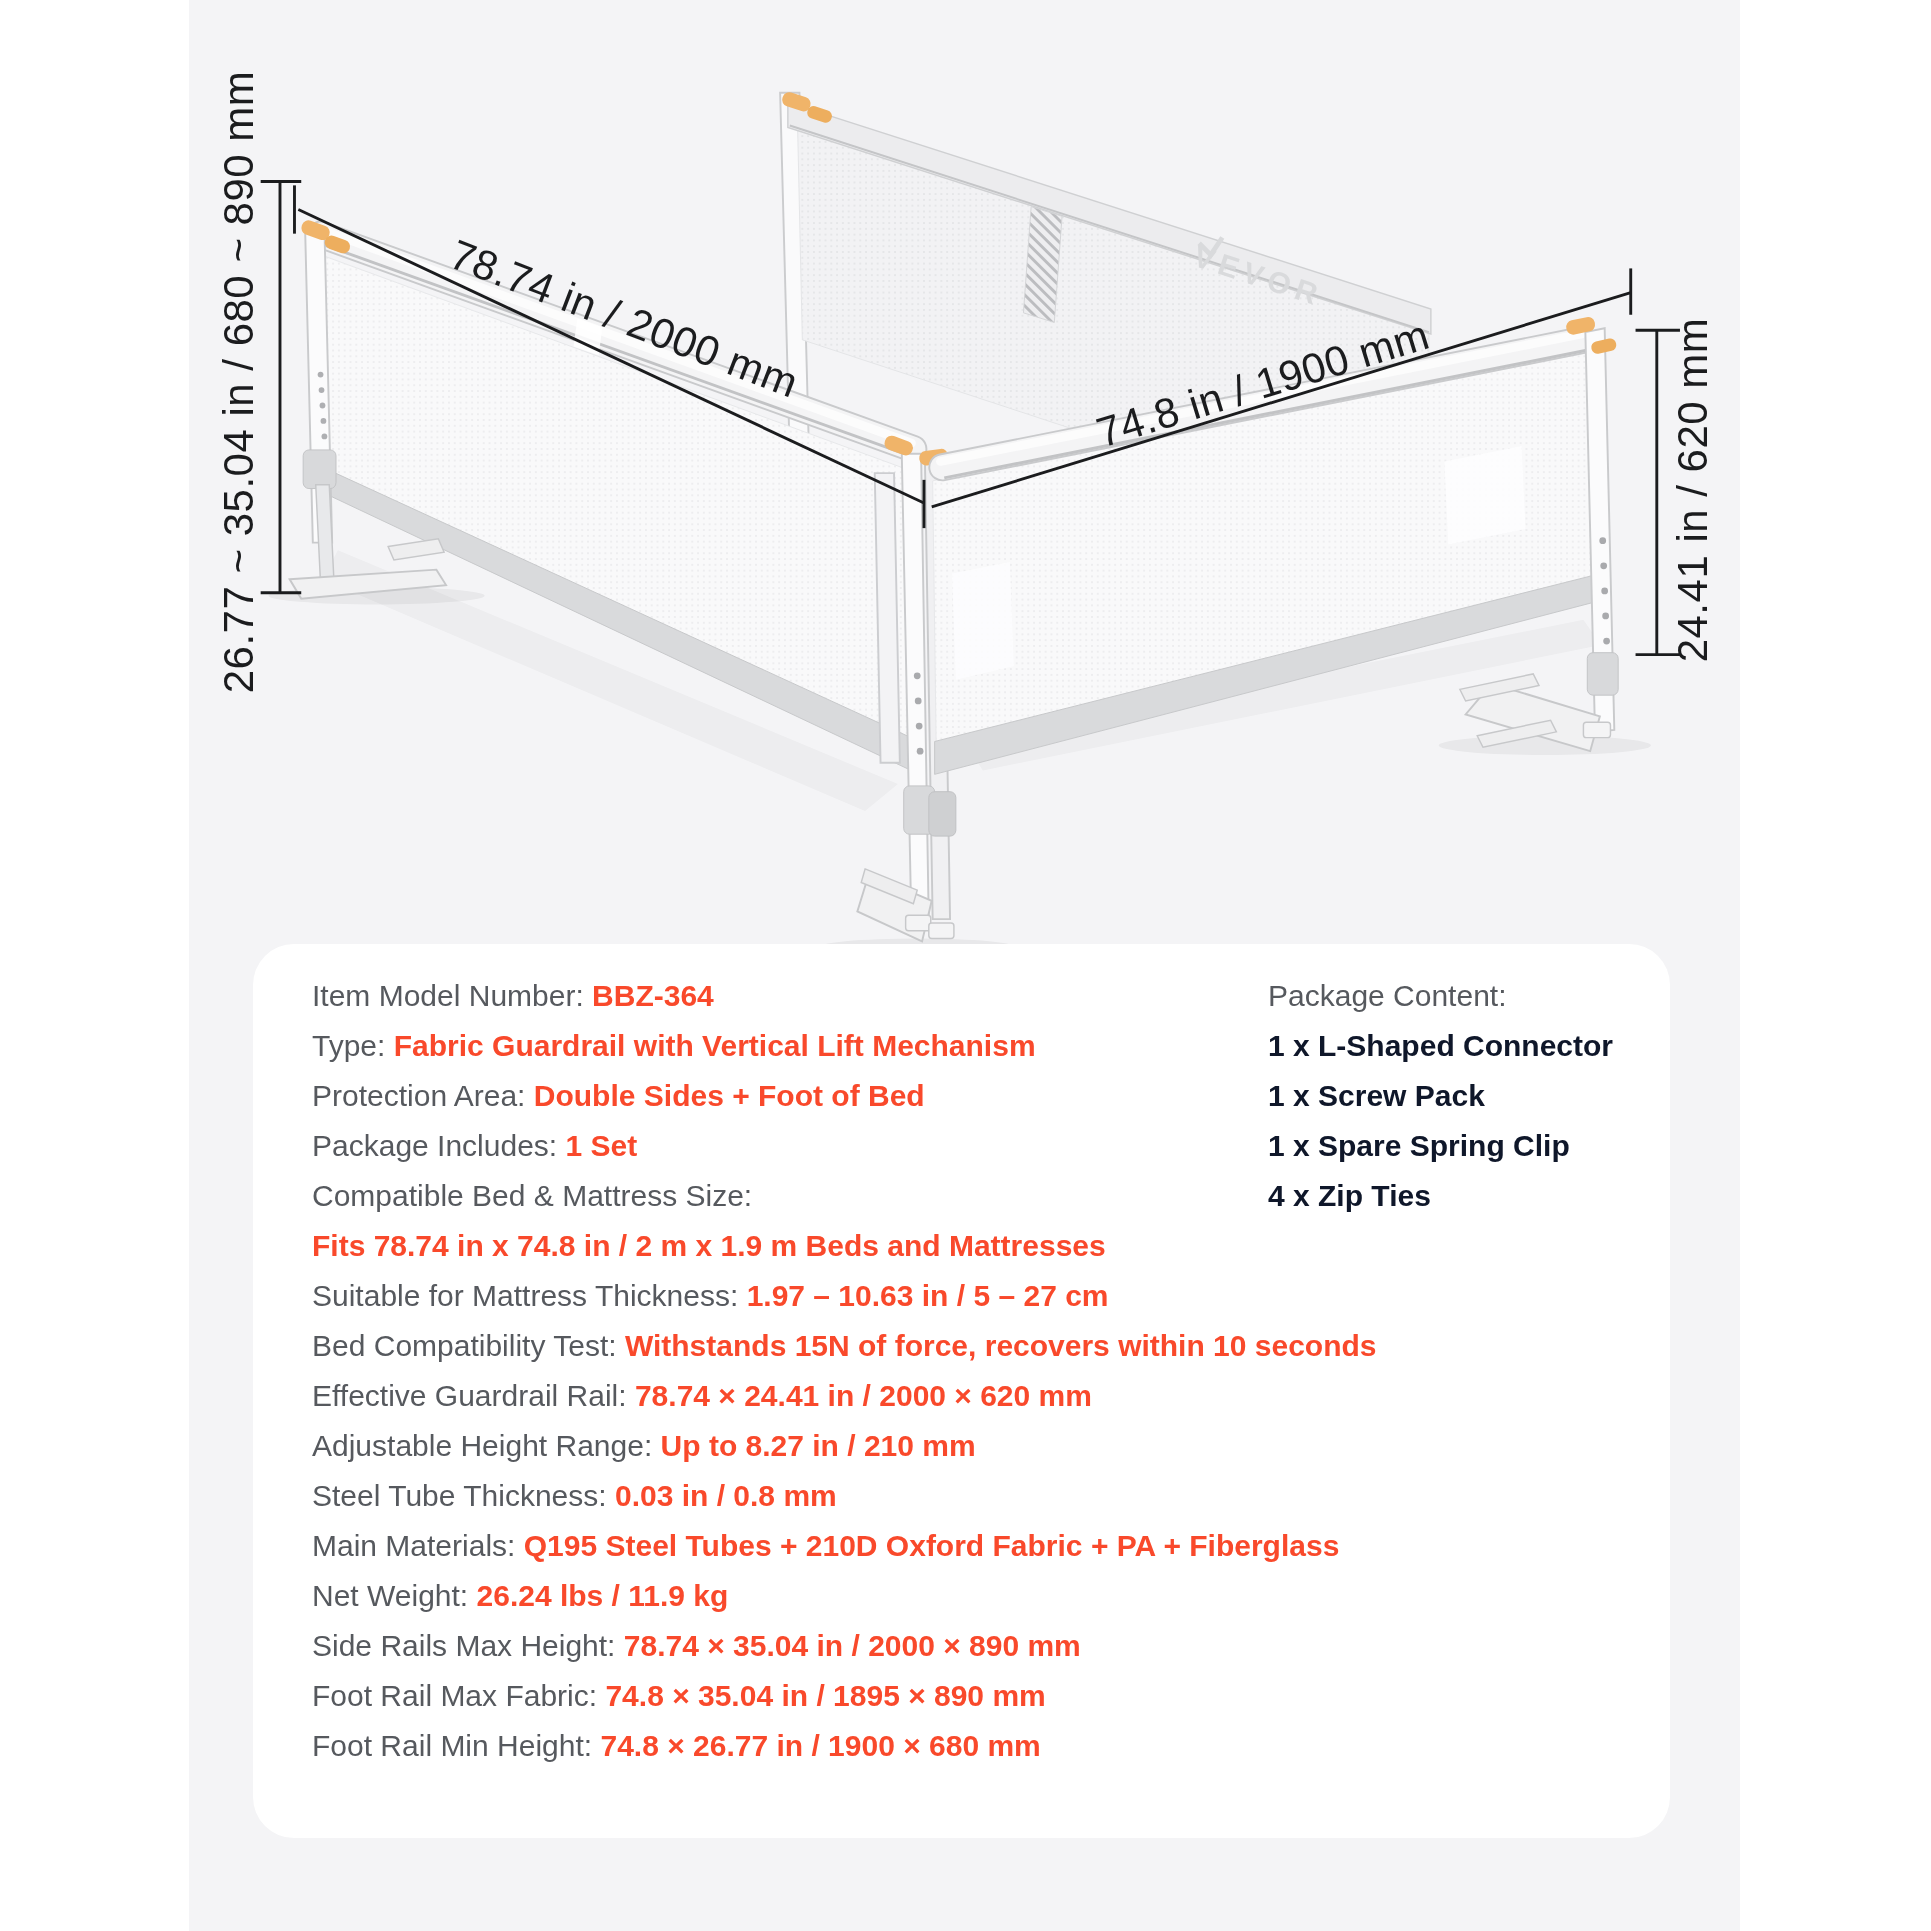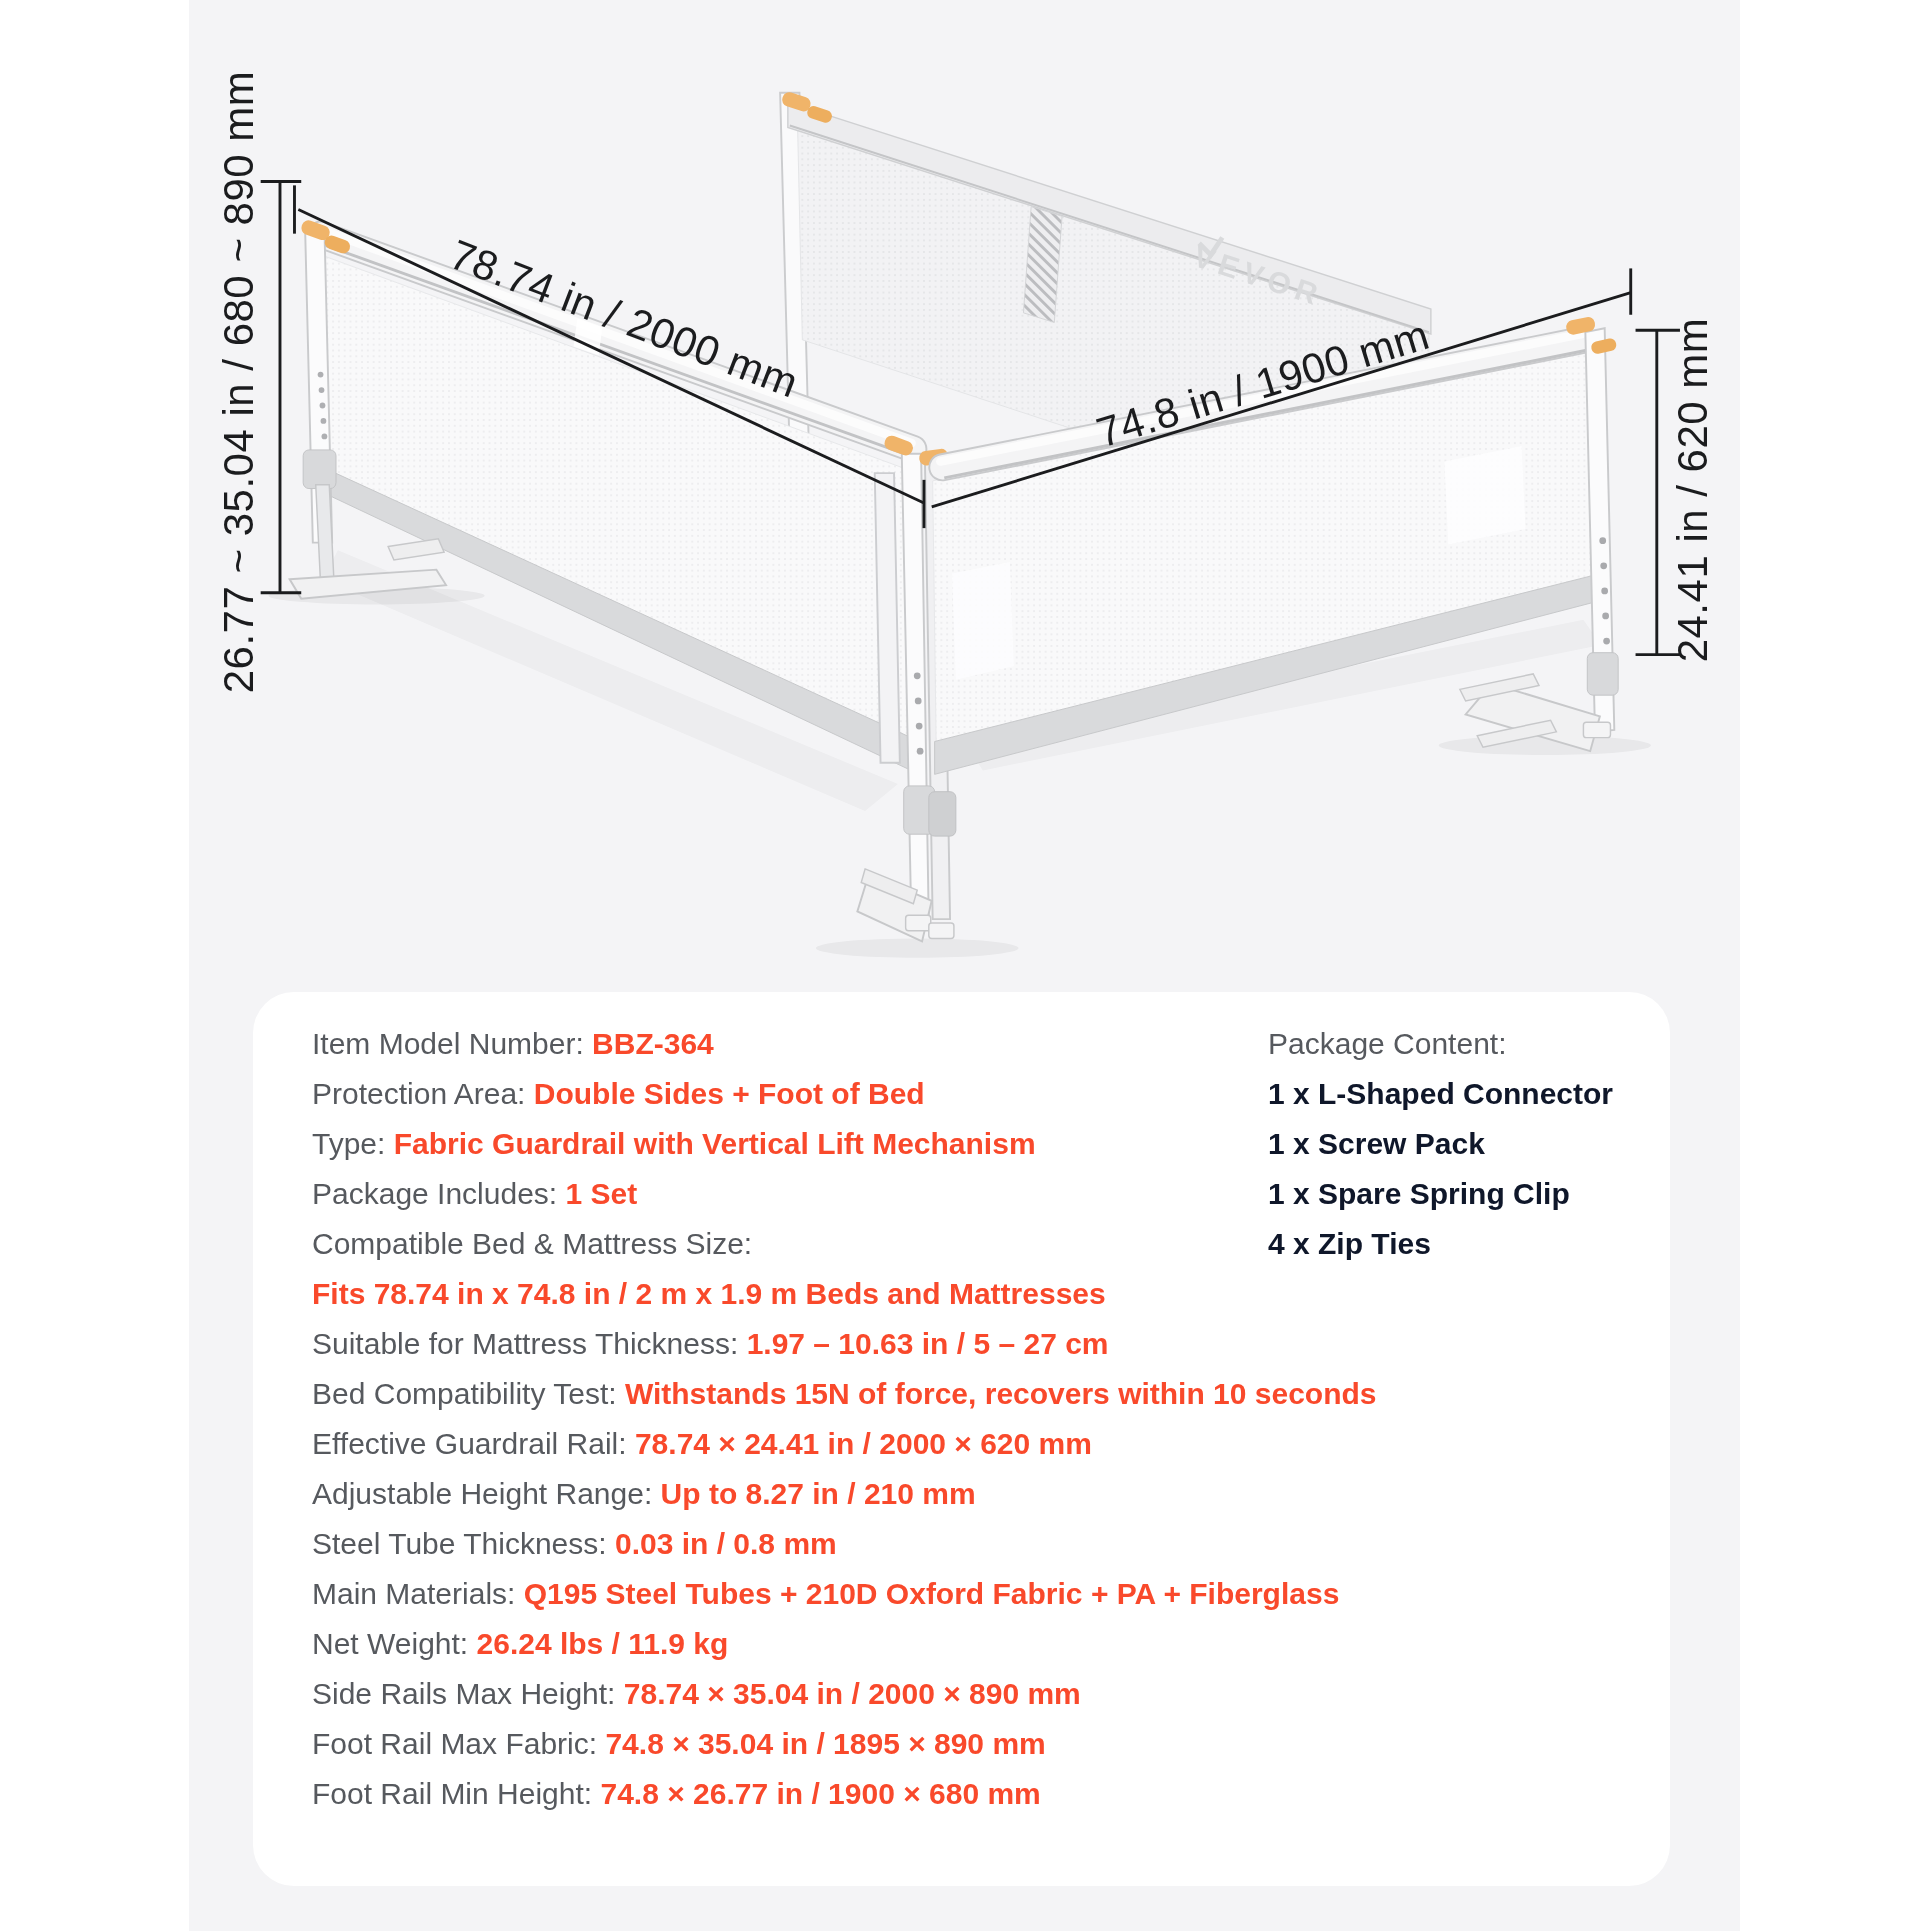--- a/index.html
+++ b/index.html
@@ -14,21 +14,21 @@
   }
   svg.diagram{position:absolute;left:0;top:0;width:1931px;height:1931px;}
   .dim-label{
     position:absolute;white-space:nowrap;color:#1b1c1e;
     font-size:42px;letter-spacing:0.5px;
   }
   .dim-label.r21{transform:translate(-50%,-50%) rotate(21deg);}
   .dim-label.rm17{transform:translate(-50%,-50%) rotate(-17deg);}
   .dim-label.rv{transform:translate(-50%,-50%) rotate(-90deg);}
   .card{
-    position:absolute;left:253px;top:992px;width:1417px;height:894px;
+    position:absolute;left:253px;top:944px;width:1417px;height:894px;
     background:#ffffff;border-radius:41px;
   }
   .col-left{position:absolute;left:59px;top:27px;}
   .col-right{position:absolute;left:1015px;top:27px;}
   .row{height:50px;line-height:50px;font-size:30px;color:#56595e;white-space:nowrap;}
   .row .val{color:#f9492b;font-weight:bold;}
   .col-right .row .val{color:#0f172a;font-weight:bold;}
 </style>
 </head>
 <body>
@@ -151,22 +151,22 @@
 </svg>
 
 <div class="dim-label r21" style="left:624px; top:319px;">78.74 in / 2000 mm</div>
 <div class="dim-label rm17" style="left:1263px; top:384px;">74.8 in / 1900 mm</div>
 <div class="dim-label rv" style="left:239px; top:382px;">26.77 ~ 35.04 in / 680 ~ 890 mm</div>
 <div class="dim-label rv" style="left:1693px; top:490px;">24.41 in / 620 mm</div>
 
 <div class="card">
   <div class="col-left">
     <div class="row"><span class="lbl">Item Model Number: </span><span class="val">BBZ-364</span></div>
+    <div class="row"><span class="lbl">Type: </span><span class="val">Fabric Guardrail with Vertical Lift Mechanism</span></div>
     <div class="row"><span class="lbl">Protection Area: </span><span class="val">Double Sides + Foot of Bed</span></div>
-    <div class="row"><span class="lbl">Type: </span><span class="val">Fabric Guardrail with Vertical Lift Mechanism</span></div>
     <div class="row"><span class="lbl">Package Includes: </span><span class="val">1 Set</span></div>
     <div class="row"><span class="lbl">Compatible Bed &amp; Mattress Size:</span><span class="val"></span></div>
     <div class="row"><span class="lbl"></span><span class="val">Fits 78.74 in x 74.8 in / 2 m x 1.9 m Beds and Mattresses</span></div>
     <div class="row"><span class="lbl">Suitable for Mattress Thickness: </span><span class="val">1.97 – 10.63 in / 5 – 27 cm</span></div>
     <div class="row"><span class="lbl">Bed Compatibility Test: </span><span class="val">Withstands 15N of force, recovers within 10 seconds</span></div>
     <div class="row"><span class="lbl">Effective Guardrail Rail: </span><span class="val">78.74 × 24.41 in / 2000 × 620 mm</span></div>
     <div class="row"><span class="lbl">Adjustable Height Range: </span><span class="val">Up to 8.27 in / 210 mm</span></div>
     <div class="row"><span class="lbl">Steel Tube Thickness: </span><span class="val">0.03 in / 0.8 mm</span></div>
     <div class="row"><span class="lbl">Main Materials: </span><span class="val">Q195 Steel Tubes + 210D Oxford Fabric + PA + Fiberglass</span></div>
     <div class="row"><span class="lbl">Net Weight: </span><span class="val">26.24 lbs / 11.9 kg</span></div>

